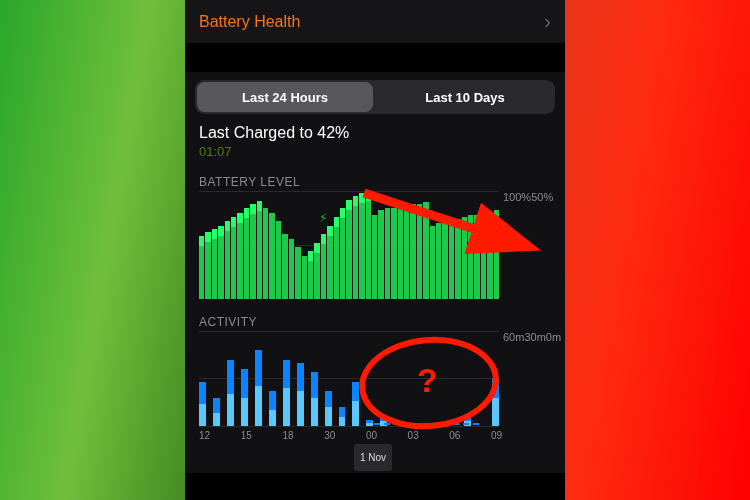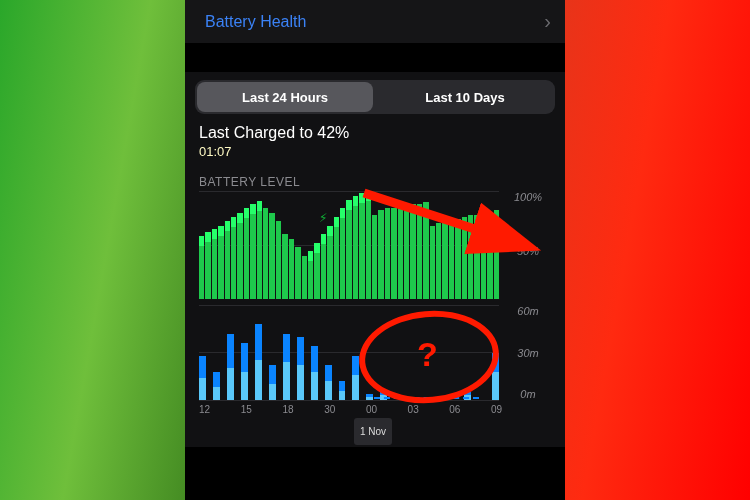--- a/index.html
+++ b/index.html
@@ -18,37 +18,37 @@
     overflow: hidden;
   }
   .row-health {
     background: #151517;
     height: 44px;
     display: flex; align-items: center;
     padding: 0 14px;
     justify-content: space-between;
     border-bottom: 1px solid #000;
   }
-  .row-health .label { font-size: 16px; color: #3b82f6; margin-left: 6px; }
+  .row-health .label { font-size: 16px; color: #f97316; }
   .chev { color: #6a6a6e; font-size: 20px; }
   .gap { height: 28px; background: #000; }
   .seg-wrap { padding: 8px 10px 4px 10px; background: #111113; }
   .seg {
     background: #2a2a2e; border-radius: 9px; height: 34px;
     display: flex; overflow: hidden;
   }
   .seg button {
     flex: 1; border: none; background: transparent; color: #fff;
     font-size: 13px; font-weight: 600; cursor: pointer;
   }
   .seg button.active { background: #57575c; border-radius: 8px; margin: 2px; }
   .seg button:not(.active){ margin:2px; }
   .info { padding: 6px 14px 6px 14px; background: #111113; }
   .info .line1 { font-size: 16px; color: #fff; }
-  .info .line2 { font-size: 13px; color: #fef9c3; margin-top: 2px; }
+  .info .line2 { font-size: 13px; color: #4d7c0f; margin-top: 2px; }
   .section-label {
     font-size: 12px; letter-spacing: 0.5px; color: #8b8b90;
     padding: 10px 14px 2px 14px; background:#111113;
   }
   .chart-block {
     background: #111113; padding: 0 10px 6px 14px;
     position: relative;
   }
   .chart {
     display: flex; align-items: flex-end; gap: 1px;
@@ -59,22 +59,22 @@
     flex: 1 0 auto;
     background: #1ec94c;
     position: relative;
   }
   .chart .bar .charging {
     position: absolute; left:0; right:0; top:0;
     background: #26ff6a;
   }
   .ylabels {
     position: absolute; right: 2px; top: 0; height: 108px;
-    display: flex; flex-direction: column; justify-content: space-between;
-    font-size: 11px; color: #8b8b90; text-align: center; width: 50px; font-style: italic;
+    display: flex; flex-direction: row; justify-content: space-between;
+    font-size: 11px; color: #8b8b90; text-align: right; width: 50px;
   }
   .chart-holder { position: relative; display:flex; }
   .chart-holder .right-space { width: 54px; }
   .grid-line { position:absolute; left:0; width:300px; border-top:1px solid rgba(120,120,128,0.25); }
 
   .activity-chart {
     display: flex; align-items: flex-end; gap: 7px;
     height: 95px; width: 300px; position: relative;
   }
   .activity-chart .abar {
@@ -249,20 +249,21 @@
           <defs>
             <marker id="ah" markerWidth="10" markerHeight="10" refX="6" refY="3" orient="auto">
               <path d="M0,0 L8,3 L0,6 Z" fill="#ff1a00"></path>
             </marker>
           </defs>
           <line x1="5" y1="10" x2="165" y2="62" stroke="#ff1a00" stroke-width="9" marker-end="url(#ah)"></line>
         </svg>
       </div>
     </div>
 
+    <div class="section-label">ACTIVITY</div>
     <div class="chart-block" style="padding-bottom:32px;">
       <div class="chart-holder">
         <div class="grid-line" style="top:0"></div>
         <div class="grid-line" style="top:47px"></div>
         <div class="grid-line" style="top:95px"></div>
         <div class="activity-chart" id="actChart">
             <div class="abar" style="height: 44.3333px;">
               <div class="overlay" style="height: 22.1667px;"></div>
             </div>
             <div class="abar" style="height: 28.5px;">

